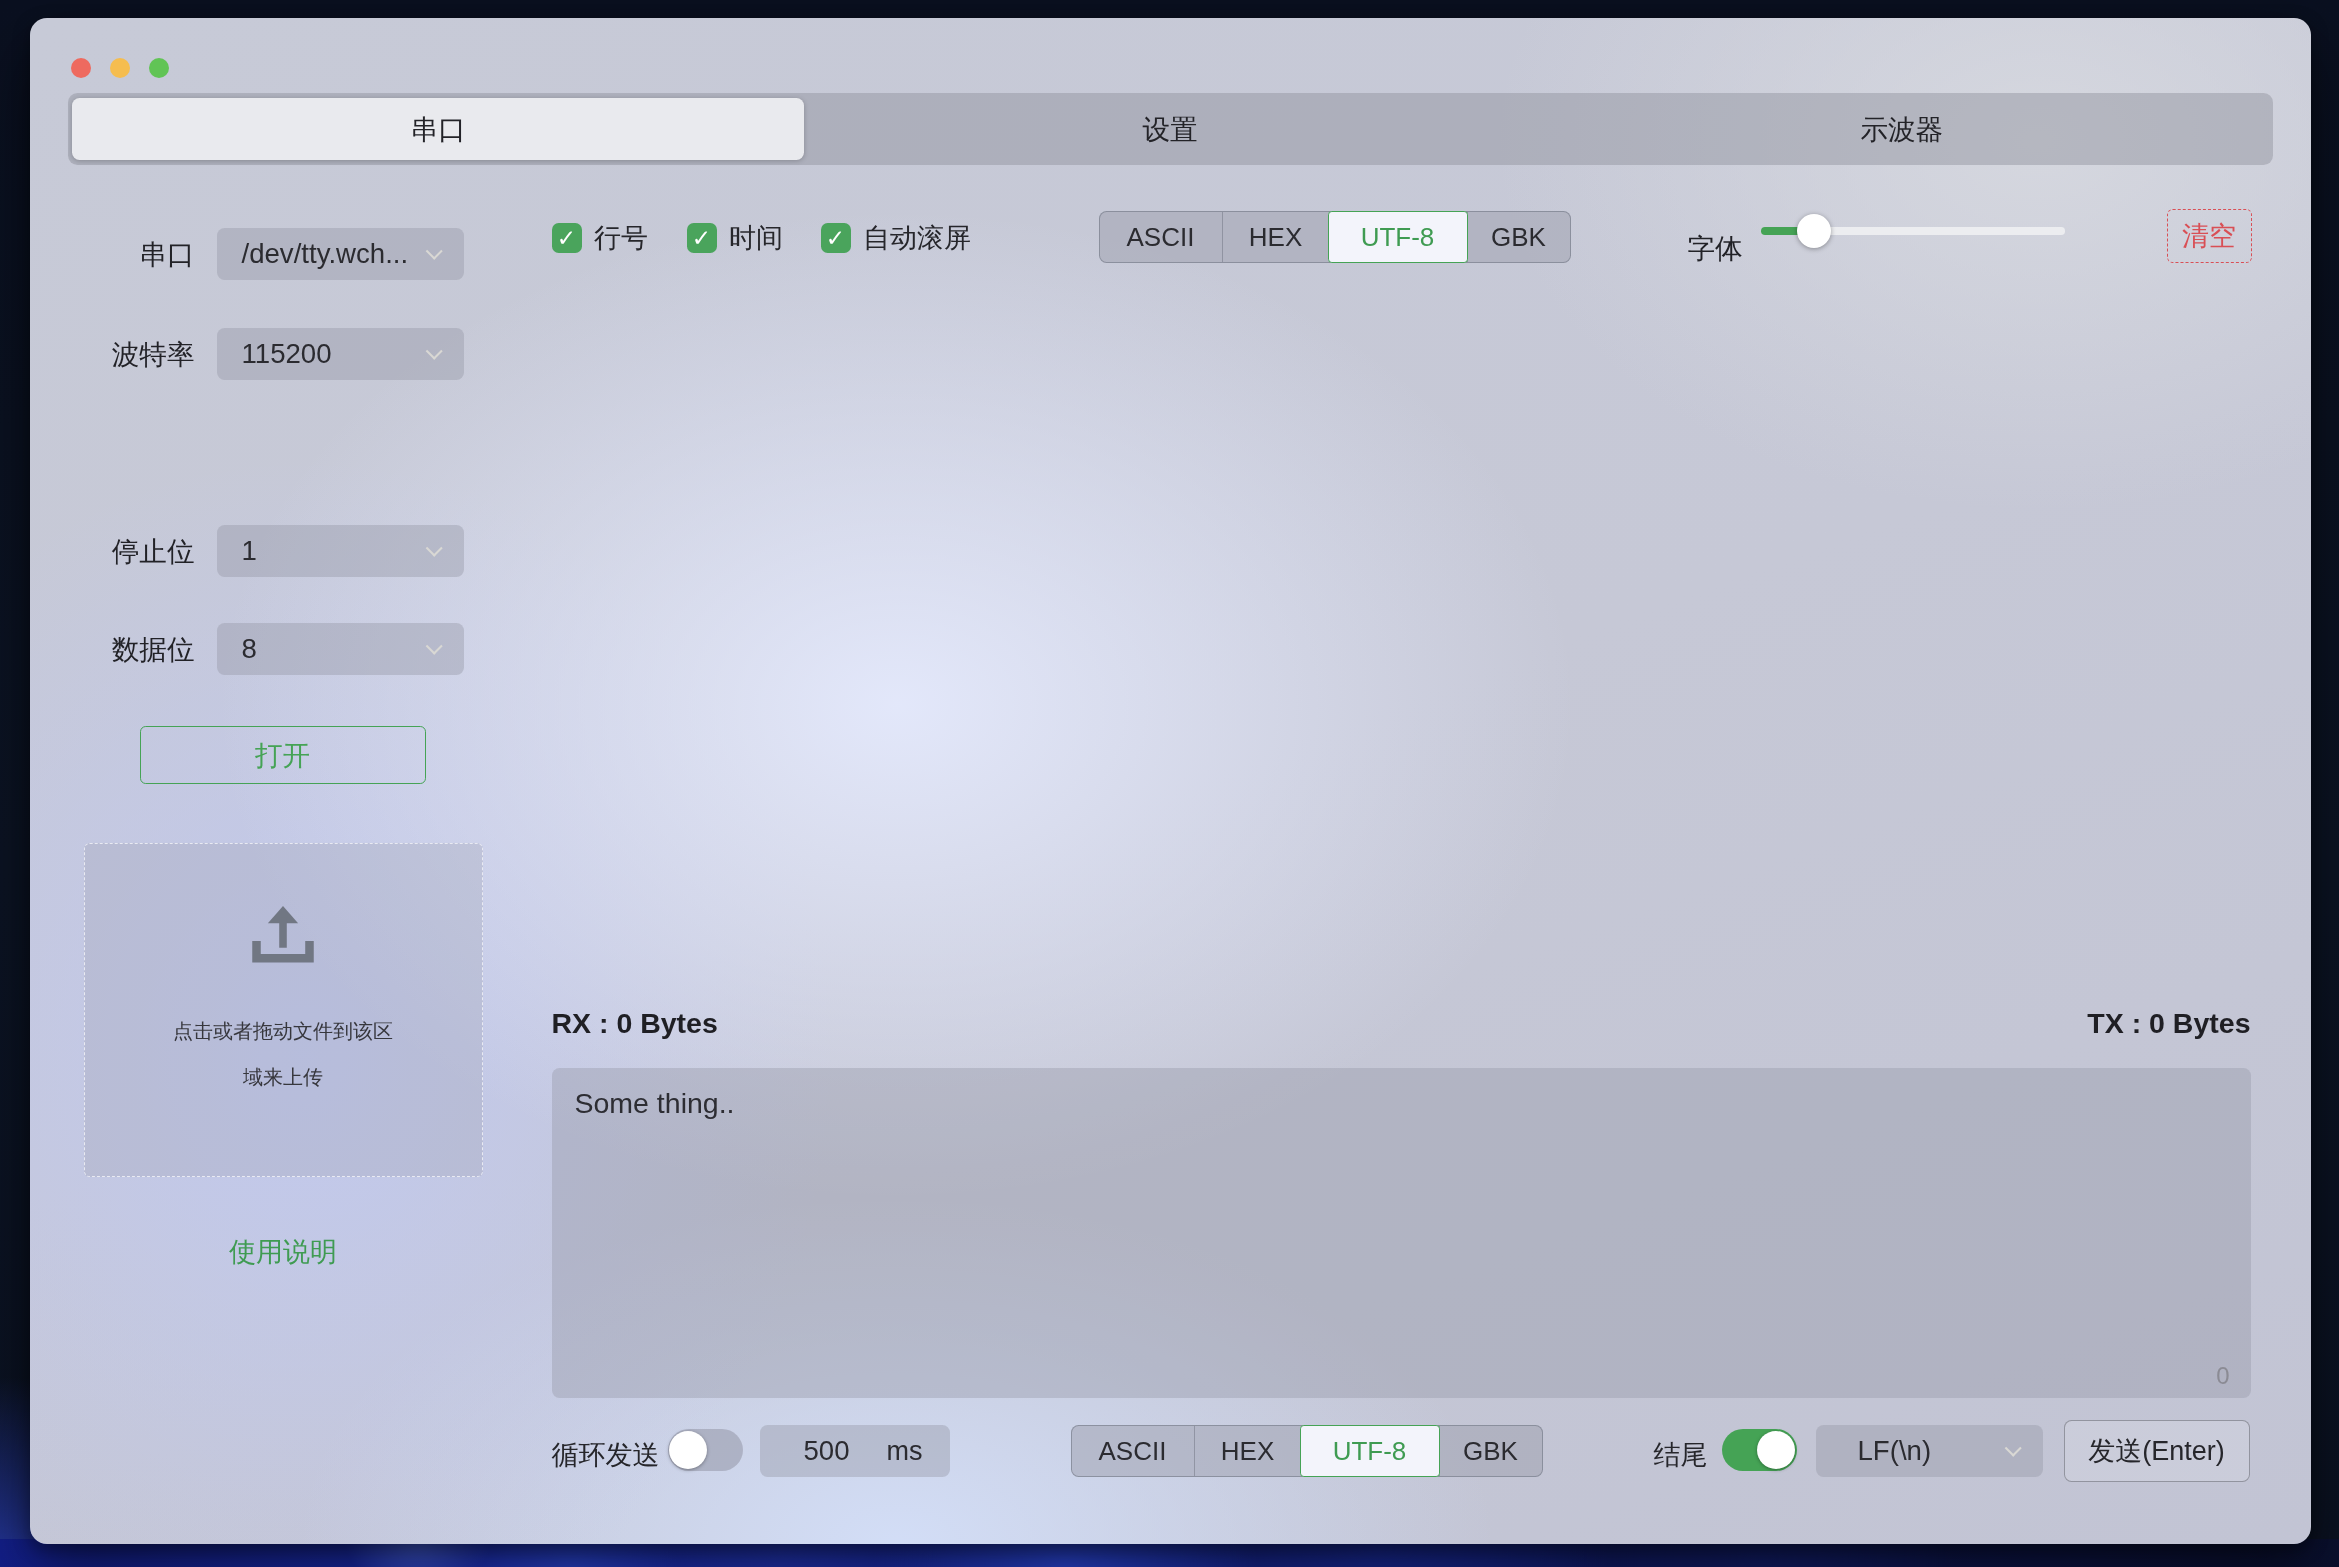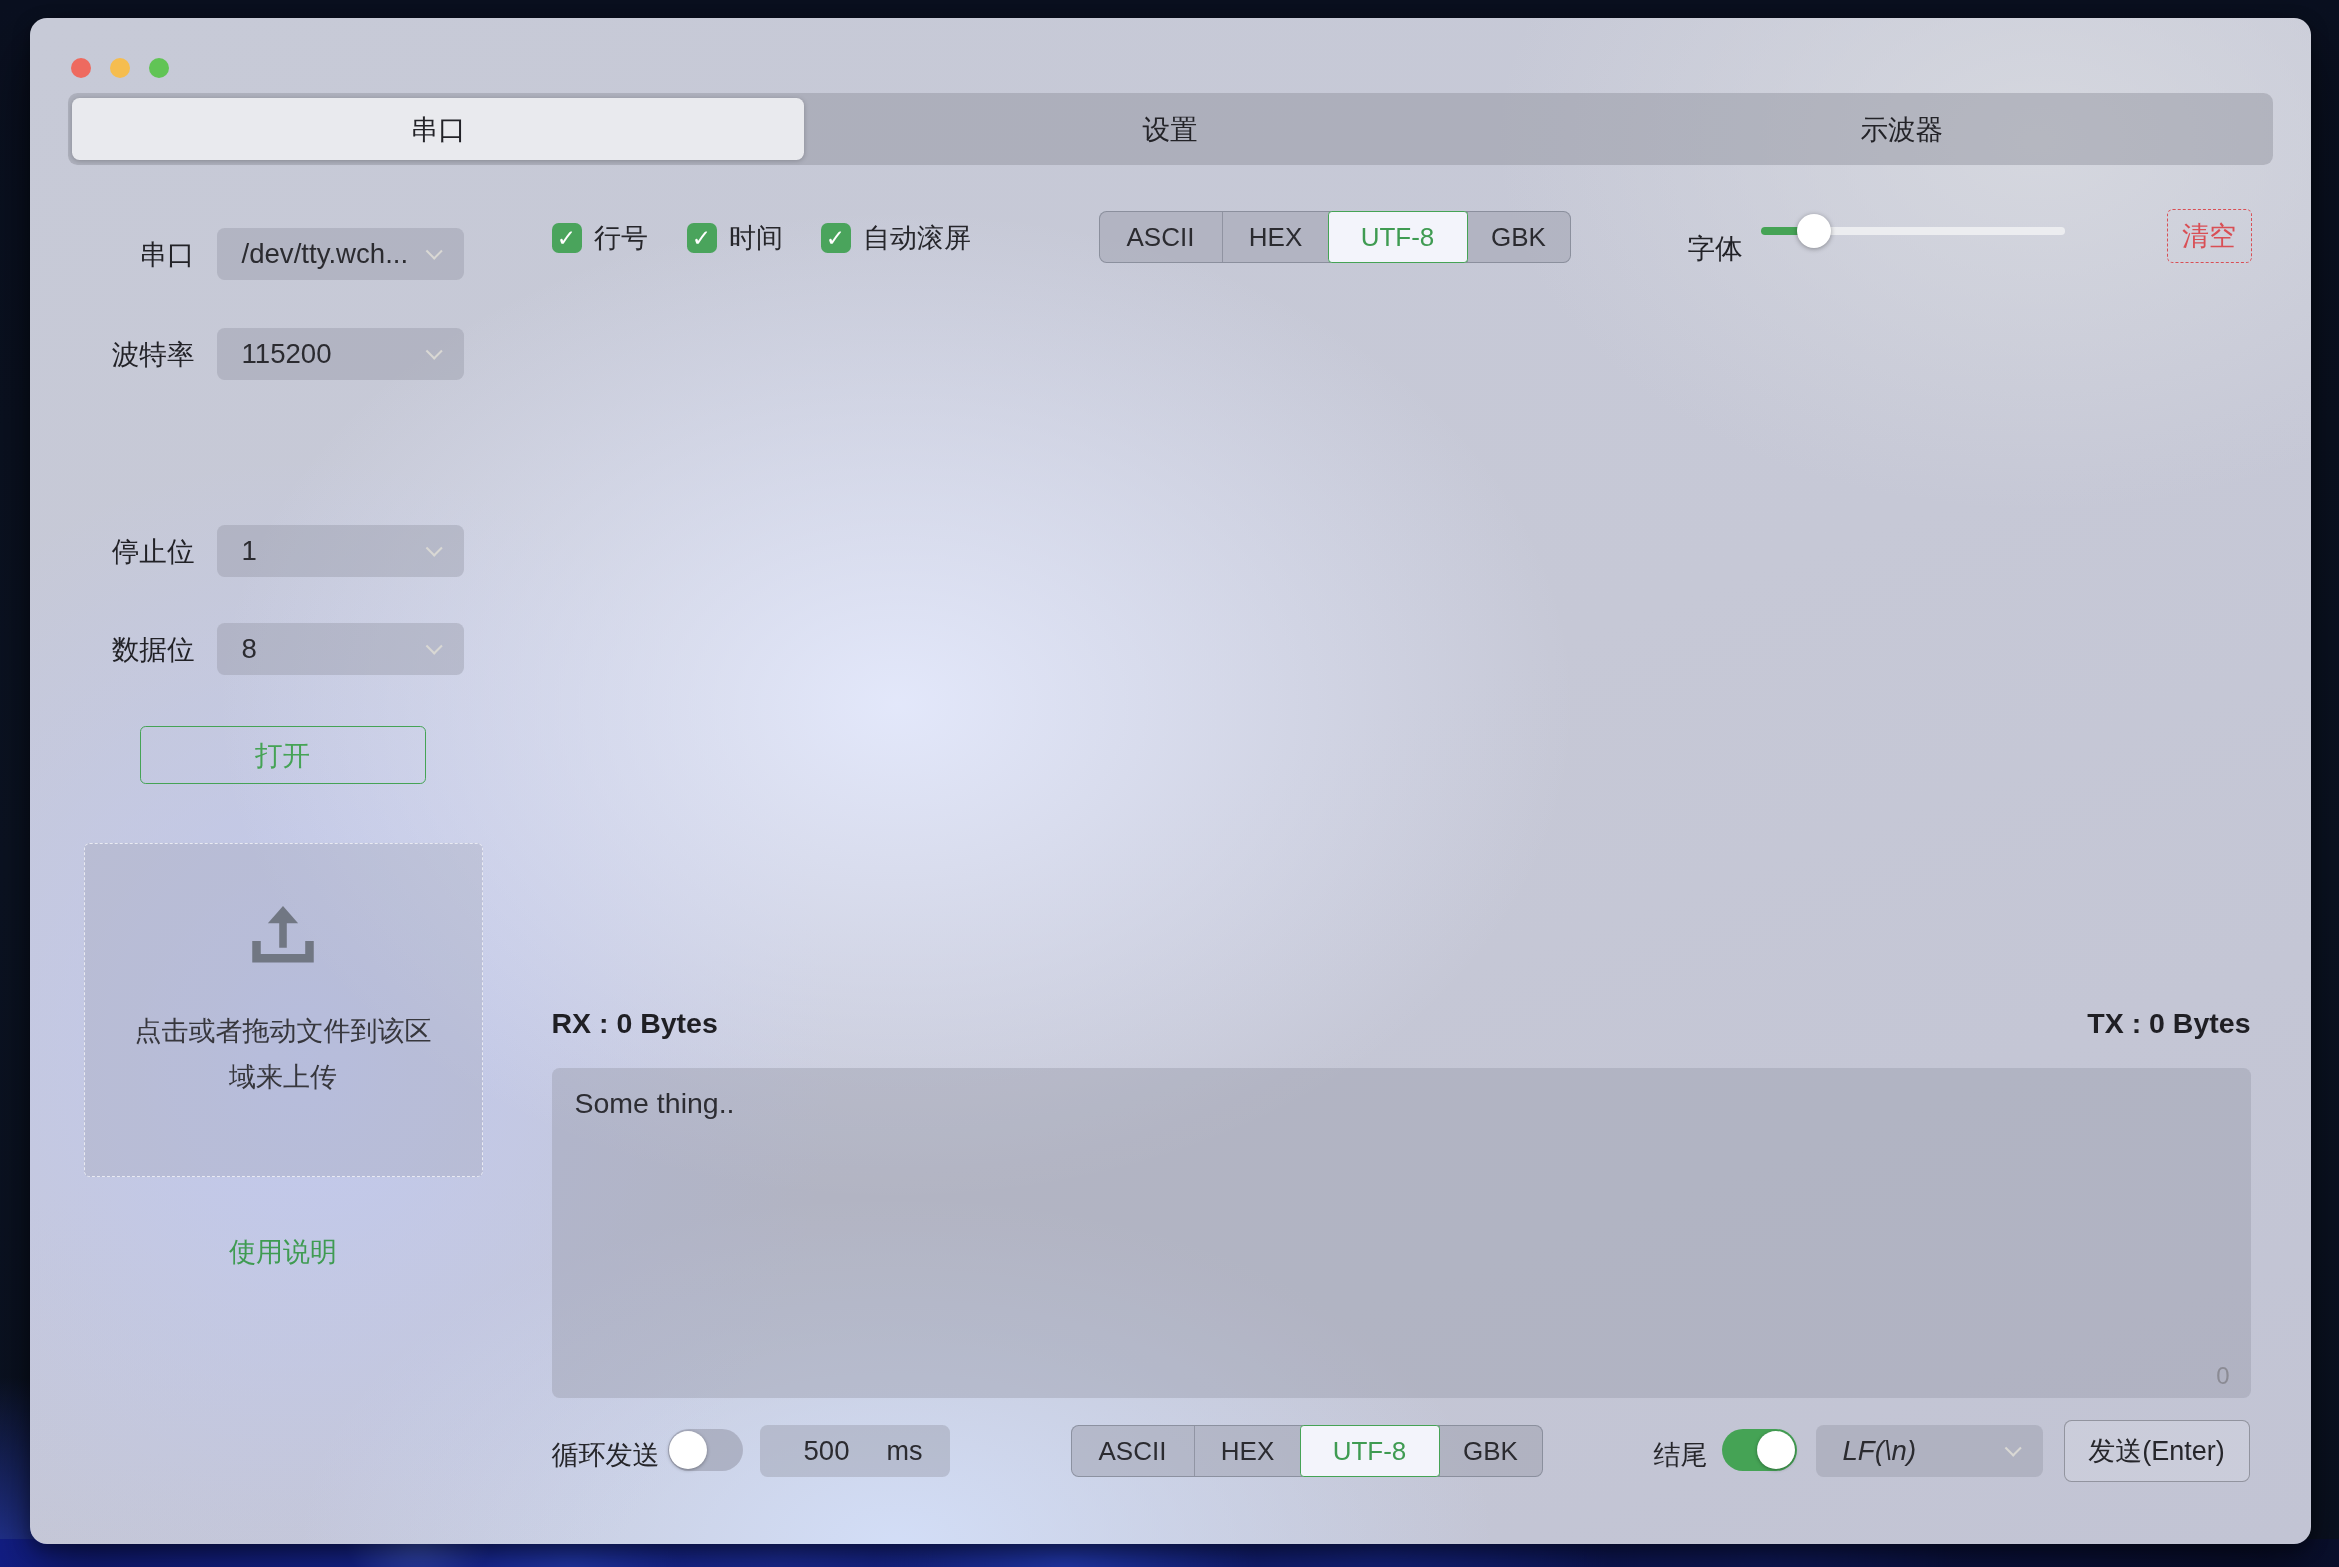--- a/index.html
+++ b/index.html
@@ -80,21 +80,21 @@
     border:1.9px solid #45a355; border-radius:5.7px; background:transparent;
     color:#45a355; font-size:27.6px; display:flex; align-items:center; justify-content:center;
   }
 
   .upload-zone {
     position:absolute; left:54px; top:825px; width:399px; height:334px;
     border:1.9px dashed #e9eaf2; border-radius:5.7px; background:rgba(160,163,180,0.30);
     display:flex; flex-direction:column; align-items:center;
   }
   .upload-zone svg { margin-top:59px; }
-  .upload-text { margin-top:42px; width:342px; text-align:center; font-size:27px; line-height:46px; color:#37373d; }
+  .upload-text { margin-top:42px; width:342px; text-align:center; font-size:20px; line-height:46px; color:#37373d; }
 
   .help-link { position:absolute; left:54px; top:1192px; width:399px; text-align:center; font-size:27px; color:#3f9b52;margin-top:24px; }
 
   
   .cbgroup { position:absolute; top:202px; display:inline-flex; align-items:center; gap:12.4px; }
   .g1{left:522px} .g2{left:657px} .g3{left:791px}
   .cbox {
     width:30px; height:30px; background:#4aa45c; border-radius:6.7px;
     display:flex; align-items:center; justify-content:center;
     color:#fff; font-size:23px; font-weight:bold; line-height:1;
@@ -156,21 +156,21 @@
   .toggle.off { left:638px; background:rgba(148,150,165,0.55); }
   .toggle.off .knob { left:1.9px; }
   .toggle.on  { left:1692px; background:#45a355; }
   .toggle.on .knob { right:1.9px; }
 
   .interval-field { position:absolute; left:730px; top:1407px; width:190px; height:52px; }
   .interval-field .fval { padding-left:44px; }
   .interval-field .unit { position:absolute; right:27px; font-size:27px; color:#2b2b30; }
 
   .ending-field { position:absolute; left:1786px; top:1407px; width:227px; height:52px; }
-  .ending-field .fval { padding-left:27px;font-style:italic; }
+  .ending-field .fval { padding-left:42px; }
 
   .send-btn {
     position:absolute; left:2034px; top:1402px; width:186px; height:62px;
     border:1.9px solid rgba(140,142,152,0.9); border-radius:7.6px;
     background:rgba(255,255,255,0.14); color:#26262b; font-size:27px;
     display:flex; align-items:center; justify-content:center;
   }
 </style>
 </head>
 <body>

